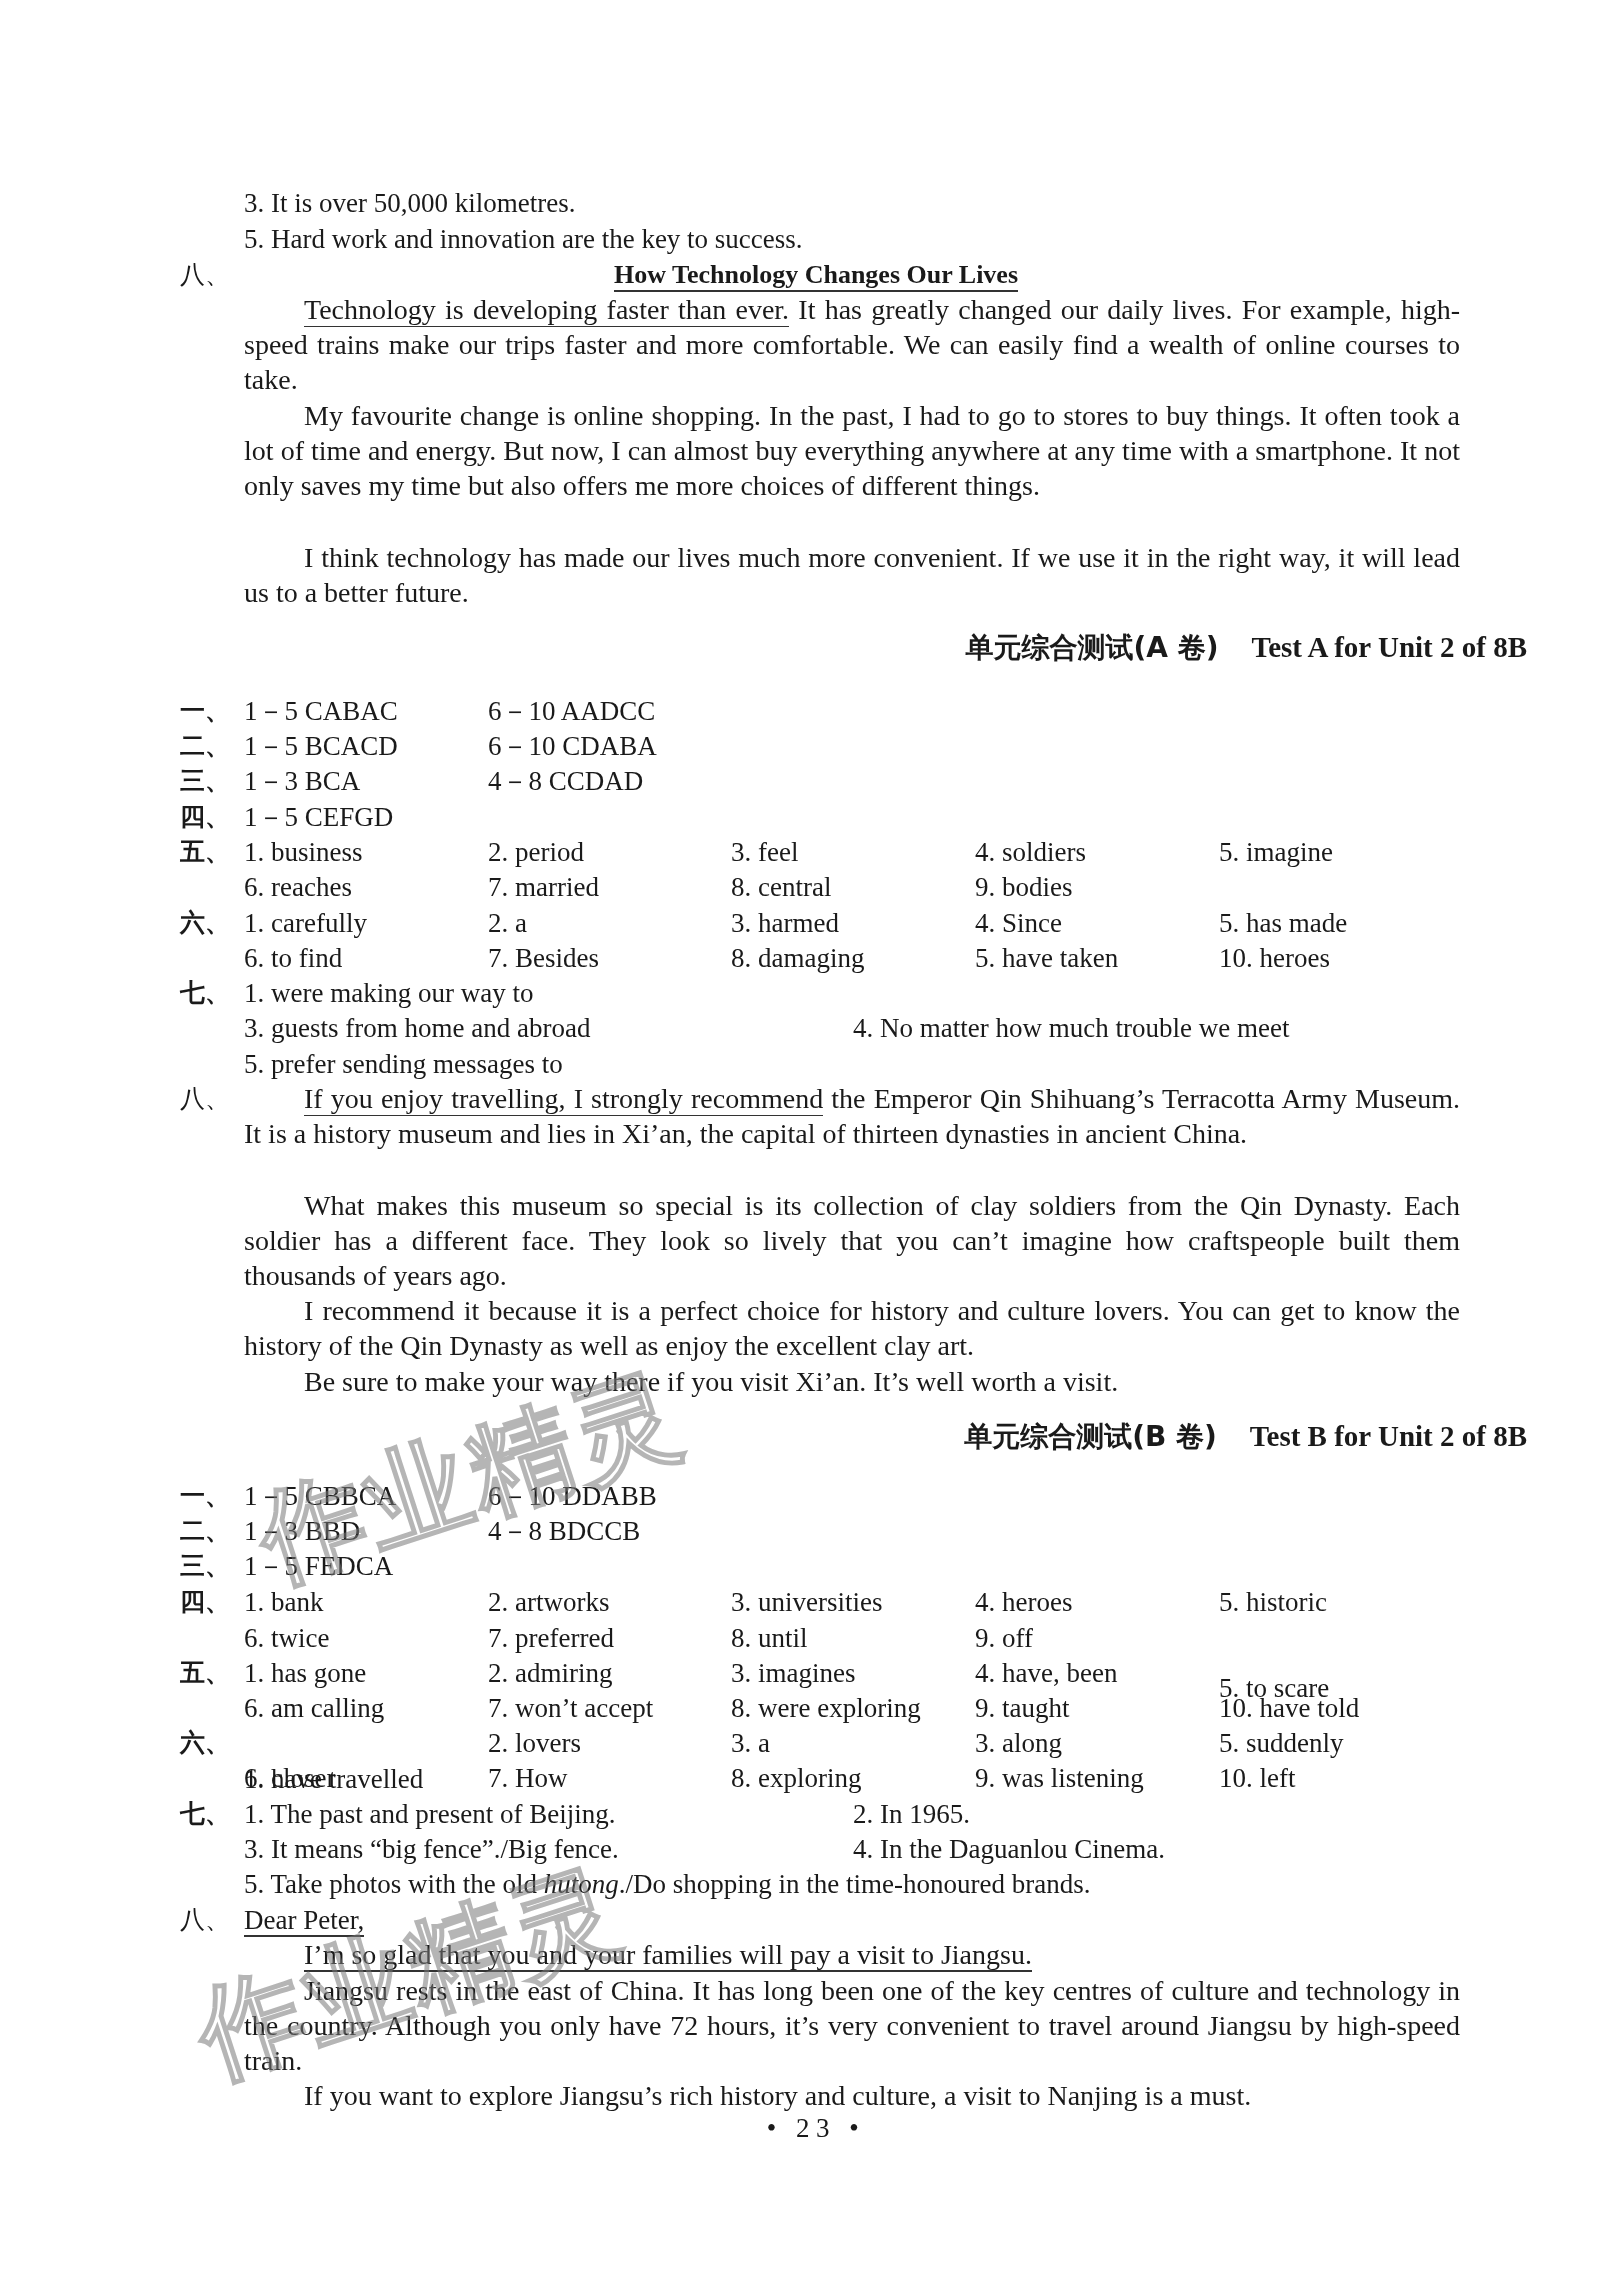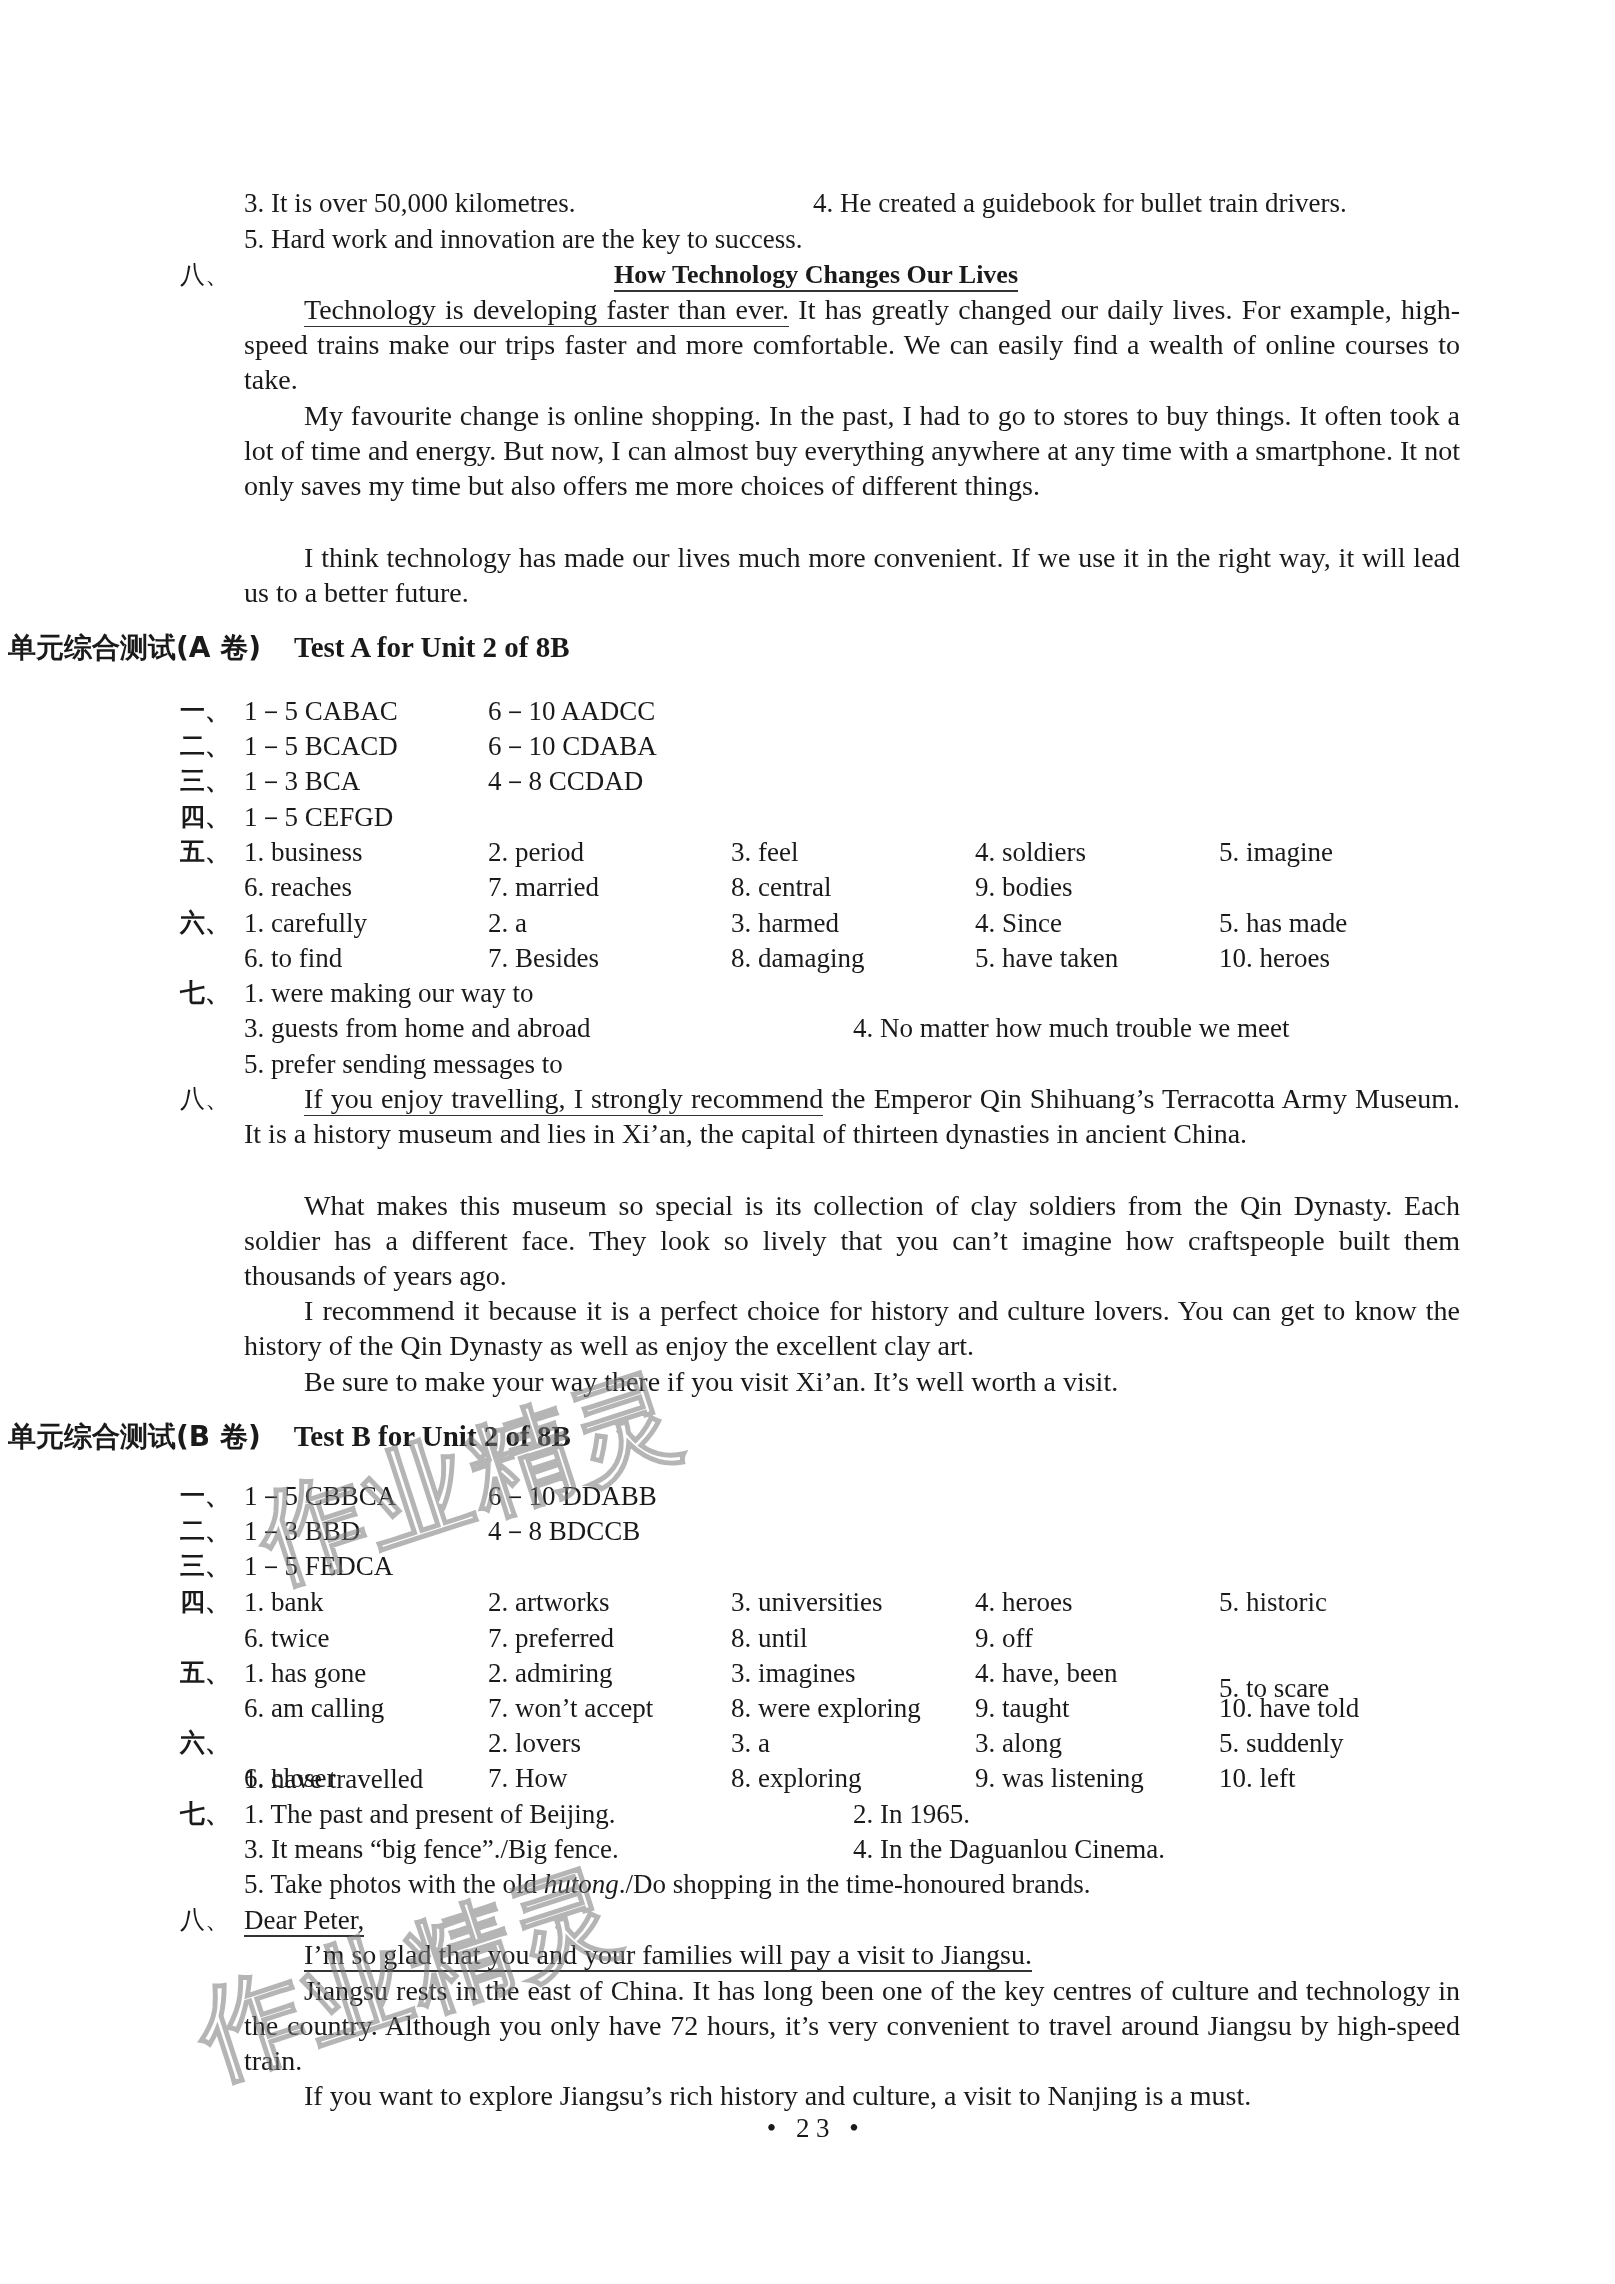--- a/index.html
+++ b/index.html
@@ -7,21 +7,21 @@
     width: 1616px; height: 2284px; position: relative; overflow: hidden;
     font-family: "Liberation Serif", "DejaVu Serif", serif;
     color: #1a1a1a;
     font-size: 27px;
   }
   .page { position: absolute; left: 8px; top: 0; width: 1616px; height: 2284px; }
   .line { position: absolute; white-space: nowrap; line-height: 36px; height: 36px; }
   .label { position: absolute; left: 172px; font-family: "DejaVu Sans", sans-serif; font-weight: bold; font-size: 25px; }
   .label.light { font-weight: normal; }
   .title {
-    position: absolute; left: 0; width: 1519px; text-align: left;
+    position: absolute; left: 0; width: 1519px; text-align: right;
     font-weight: bold; font-size: 29px; white-space: nowrap;
   }
   .title .cn { font-family: "DejaVu Sans", sans-serif; font-weight: bold; font-size: 28px; }
   .essay-title {
     position: absolute; left: 0; width: 1616px; text-align: center; font-weight: bold; font-size: 26px;
   }
   .essay-title span { border-bottom: 2.4px double #333; padding-bottom: 0.8px; }
   .para {
     position: absolute; left: 236px; width: 1216px; text-align: justify; text-align-last: left;
     line-height: 35px; font-size: 28px;
@@ -36,21 +36,20 @@
     transform: rotate(-18deg); letter-spacing: 3.3px; white-space: nowrap; pointer-events: none;
   }
   i { font-style: italic; }
 </style>
 </head>
 <body>
 
 <div class="page">
 
   <div class="line" style="top:185px; left:236px;">3. It is over 50,000 kilometres.</div>
-  <div class="line" style="top:185px; left:805px;">4. He created a guidebook for bullet train drivers.</div>
   <div class="line" style="top:221px; left:236px;">5. Hard work and innovation are the key to success.</div>
 
   <div class="line label light" style="top:257px;">八、</div>
   <div class="essay-title line" style="top:257px;">
     <span>How Technology Changes Our Lives</span>
   </div>
 
   <div class="para" style="top:292px;"><span class="indent"></span><span class="ul">Technology is developing faster than ever.</span><span> It has greatly changed our daily lives. For example, high-speed trains make our trips faster and more comfortable. We can easily find a wealth of online courses to take.</span></div>
   <div class="para" style="top:398px;"><span class="indent"></span><span>My favourite change is online shopping. In the past, I had to go to stores to buy things. It often took a lot of time and energy. But now, I can almost buy everything anywhere at any time with a smartphone. It not only saves my time but also offers me more choices of different things.</span></div>
   <div class="para" style="top:540px;"><span class="indent"></span><span>I think technology has made our lives much more convenient. If we use it in the right way, it will lead us to a better future.</span></div>

